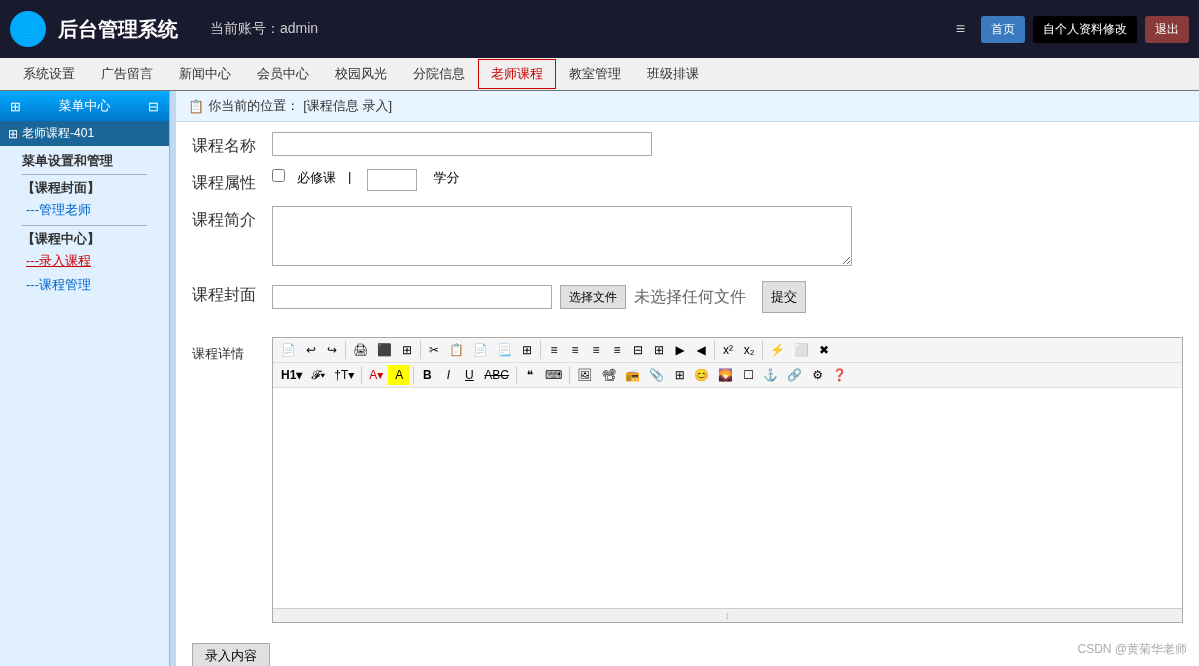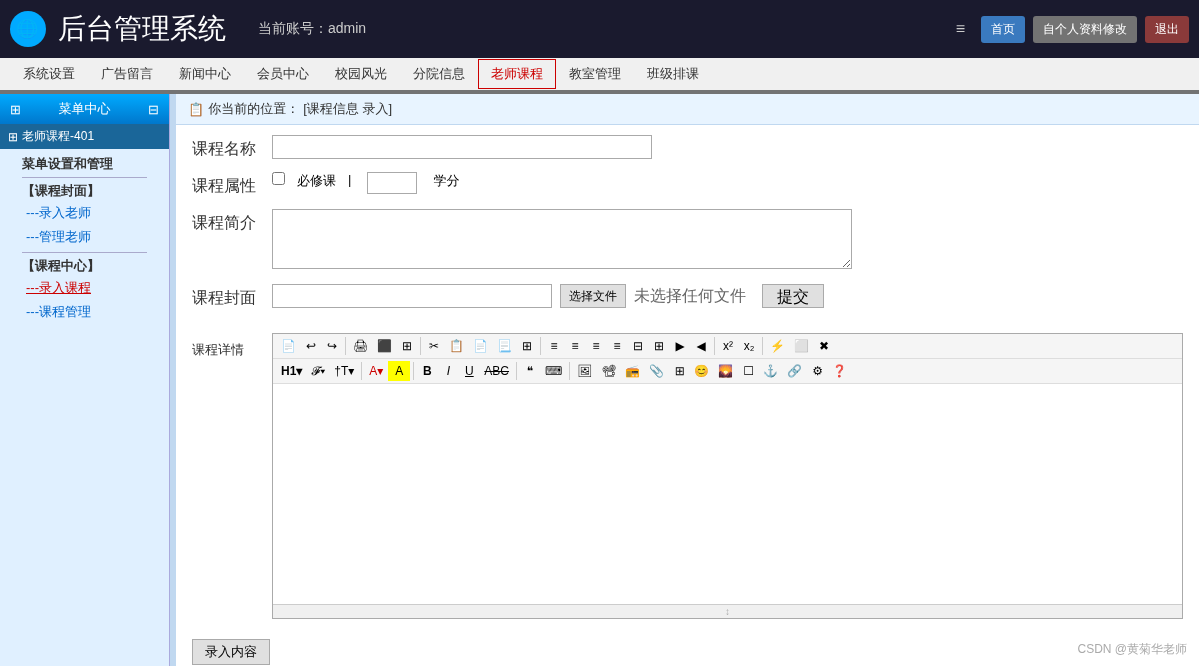--- a/index.html
+++ b/index.html
@@ -2,31 +2,31 @@
 <html><head>
   <meta charset="utf-8">
   <style>
     * { box-sizing: border-box; margin: 0; padding: 0; }
     body { font-family: "Microsoft YaHei", SimHei, Arial, sans-serif; font-size: 13px; background: #e8e8e8; }
 
     
     .header { background: #1a1a2e; height: 58px; display: flex; align-items: center; padding: 0 10px; justify-content: space-between; }
     .header-left { display: flex; align-items: center; gap: 12px; }
     .header-logo { background: #00aaff; border-radius: 50%; width: 36px; height: 36px; display: flex; align-items: center; justify-content: center; color: white; font-size: 18px; }
-    .header-title { color: white; font-size: 28px; font-weight: normal; }
+    .header-title { color: white; font-size: 20px; font-weight: bold; }
     .header-account { color: #ccc; font-size: 14px; margin-left: 20px; }
     .header-right { display: flex; align-items: center; gap: 8px; }
     .header-btn { background: #2a5a8a; color: white; border: none; padding: 5px 10px; cursor: pointer; font-size: 12px; border-radius: 3px; display: flex; align-items: center; gap: 4px; }
     .header-btn.home { background: #3a7abf; }
-    .header-btn.profile { background: #737373; }
+    .header-btn.profile { background: #000000; }
     .header-btn.logout { background: #8a3a3a; }
     .header-menu-icon { color: #ccc; font-size: 16px; margin-right: 8px; cursor: pointer; }
 
     
-    .top-nav { background: #f0f0f0; border-bottom: 4px solid #737373; display: flex; align-items: center; padding: 16px 10px; height: 30px; }
+    .top-nav { background: #f0f0f0; border-bottom: 1px solid #737373; display: flex; align-items: center; padding: 16px 10px; height: 30px; }
     .top-nav-item { padding: 5px 12px; font-size: 13px; color: #333; cursor: pointer; text-decoration: none; border: 1px solid transparent; }
     .top-nav-item.active { color: #cc0000; border: 1px solid #cc0000; }
 
     
     .main-layout { display: flex; height: calc(666px - 88px); }
 
     
     .sidebar { width: 170px; background: #e0f0ff; border-right: 1px solid #aad; flex-shrink: 0; }
     .sidebar-header { background: linear-gradient(to bottom, #00aaff, #0077cc); color: white; padding: 6px 10px; font-size: 13px; display: flex; align-items: center; justify-content: space-between; }
     .sidebar-module { background: #1a6699; color: white; padding: 4px 8px; font-size: 12px; display: flex; align-items: center; gap: 4px; }
@@ -49,21 +49,21 @@
     .form-control { flex: 1; }
     .form-input { border: 1px solid #aaa; padding: 3px 6px; font-size: 13px; height: 24px; width: 380px; }
     .form-textarea { border: 1px solid #aaa; padding: 3px 6px; font-size: 13px; width: 580px; height: 60px; resize: vertical; }
     .credit-input { width: 50px; border: 1px solid #aaa; padding: 2px 4px; font-size: 13px; height: 22px; margin: 0 4px; }
 
     
     .file-row { display: flex; align-items: center; gap: 8px; }
     .file-input { width: 280px; border: 1px solid #aaa; padding: 3px 6px; font-size: 13px; height: 24px; }
     .file-btn { background: #e0e0e0; border: 1px solid #aaa; padding: 2px 8px; font-size: 12px; cursor: pointer; height: 24px; }
     .file-info { color: #666; font-size: 16px; }
-    .submit-btn { background: #e0e0e0; border: 1px solid #aaa; padding: 2px 14px; font-size: 16px; cursor: pointer; height: 24px; margin-left: 8px; }
+    .submit-btn { background: #e0e0e0; border: 1px solid #aaa; padding: 2px 8px; font-size: 13px; cursor: pointer; height: 32px; margin-left: 8px; }
 
     
     .editor-container { border: 1px solid #aaa; margin-left: 0; }
     .editor-toolbar { background: #f5f5f5; border-bottom: 1px solid #ddd; padding: 2px 4px; display: flex; flex-wrap: wrap; gap: 1px; align-items: center; }
     .toolbar-btn { background: none; border: 1px solid transparent; padding: 1px 3px; font-size: 12px; cursor: pointer; min-width: 20px; height: 20px; display: inline-flex; align-items: center; justify-content: center; }
     .toolbar-sep { width: 1px; height: 18px; background: #ccc; margin: 0 2px; }
     .editor-body { background: white; min-height: 220px; padding: 8px; font-size: 13px; border: none; outline: none; width: 100%; }
 
     
     .detail-row { display: flex; align-items: flex-start; margin-bottom: 12px; margin-top: 24px; }
@@ -117,21 +117,20 @@
       <span>⊟</span>
     </div>
     <div class="sidebar-module">
       <span>⊞</span>
       <span>老师课程-401</span>
     </div>
     <div class="sidebar-section">
       <div class="sidebar-section-title">菜单设置和管理</div>
       <hr class="sidebar-divider">
       <div style="color:#333;font-size:13px;font-weight:bold;margin:4px 0 2px 0;">【课程封面】</div>
-      <a class="sidebar-link">---录入老师</a>
       <a class="sidebar-link">---管理老师</a>
       <hr class="sidebar-divider">
       <div style="color:#333;font-size:13px;font-weight:bold;margin:4px 0 2px 0;">【课程中心】</div>
       <a class="sidebar-link active">---录入课程</a>
       <a class="sidebar-link">---课程管理</a>
     </div>
   </div>
   <div class="sidebar-resize"></div>
 
   <div class="content">

